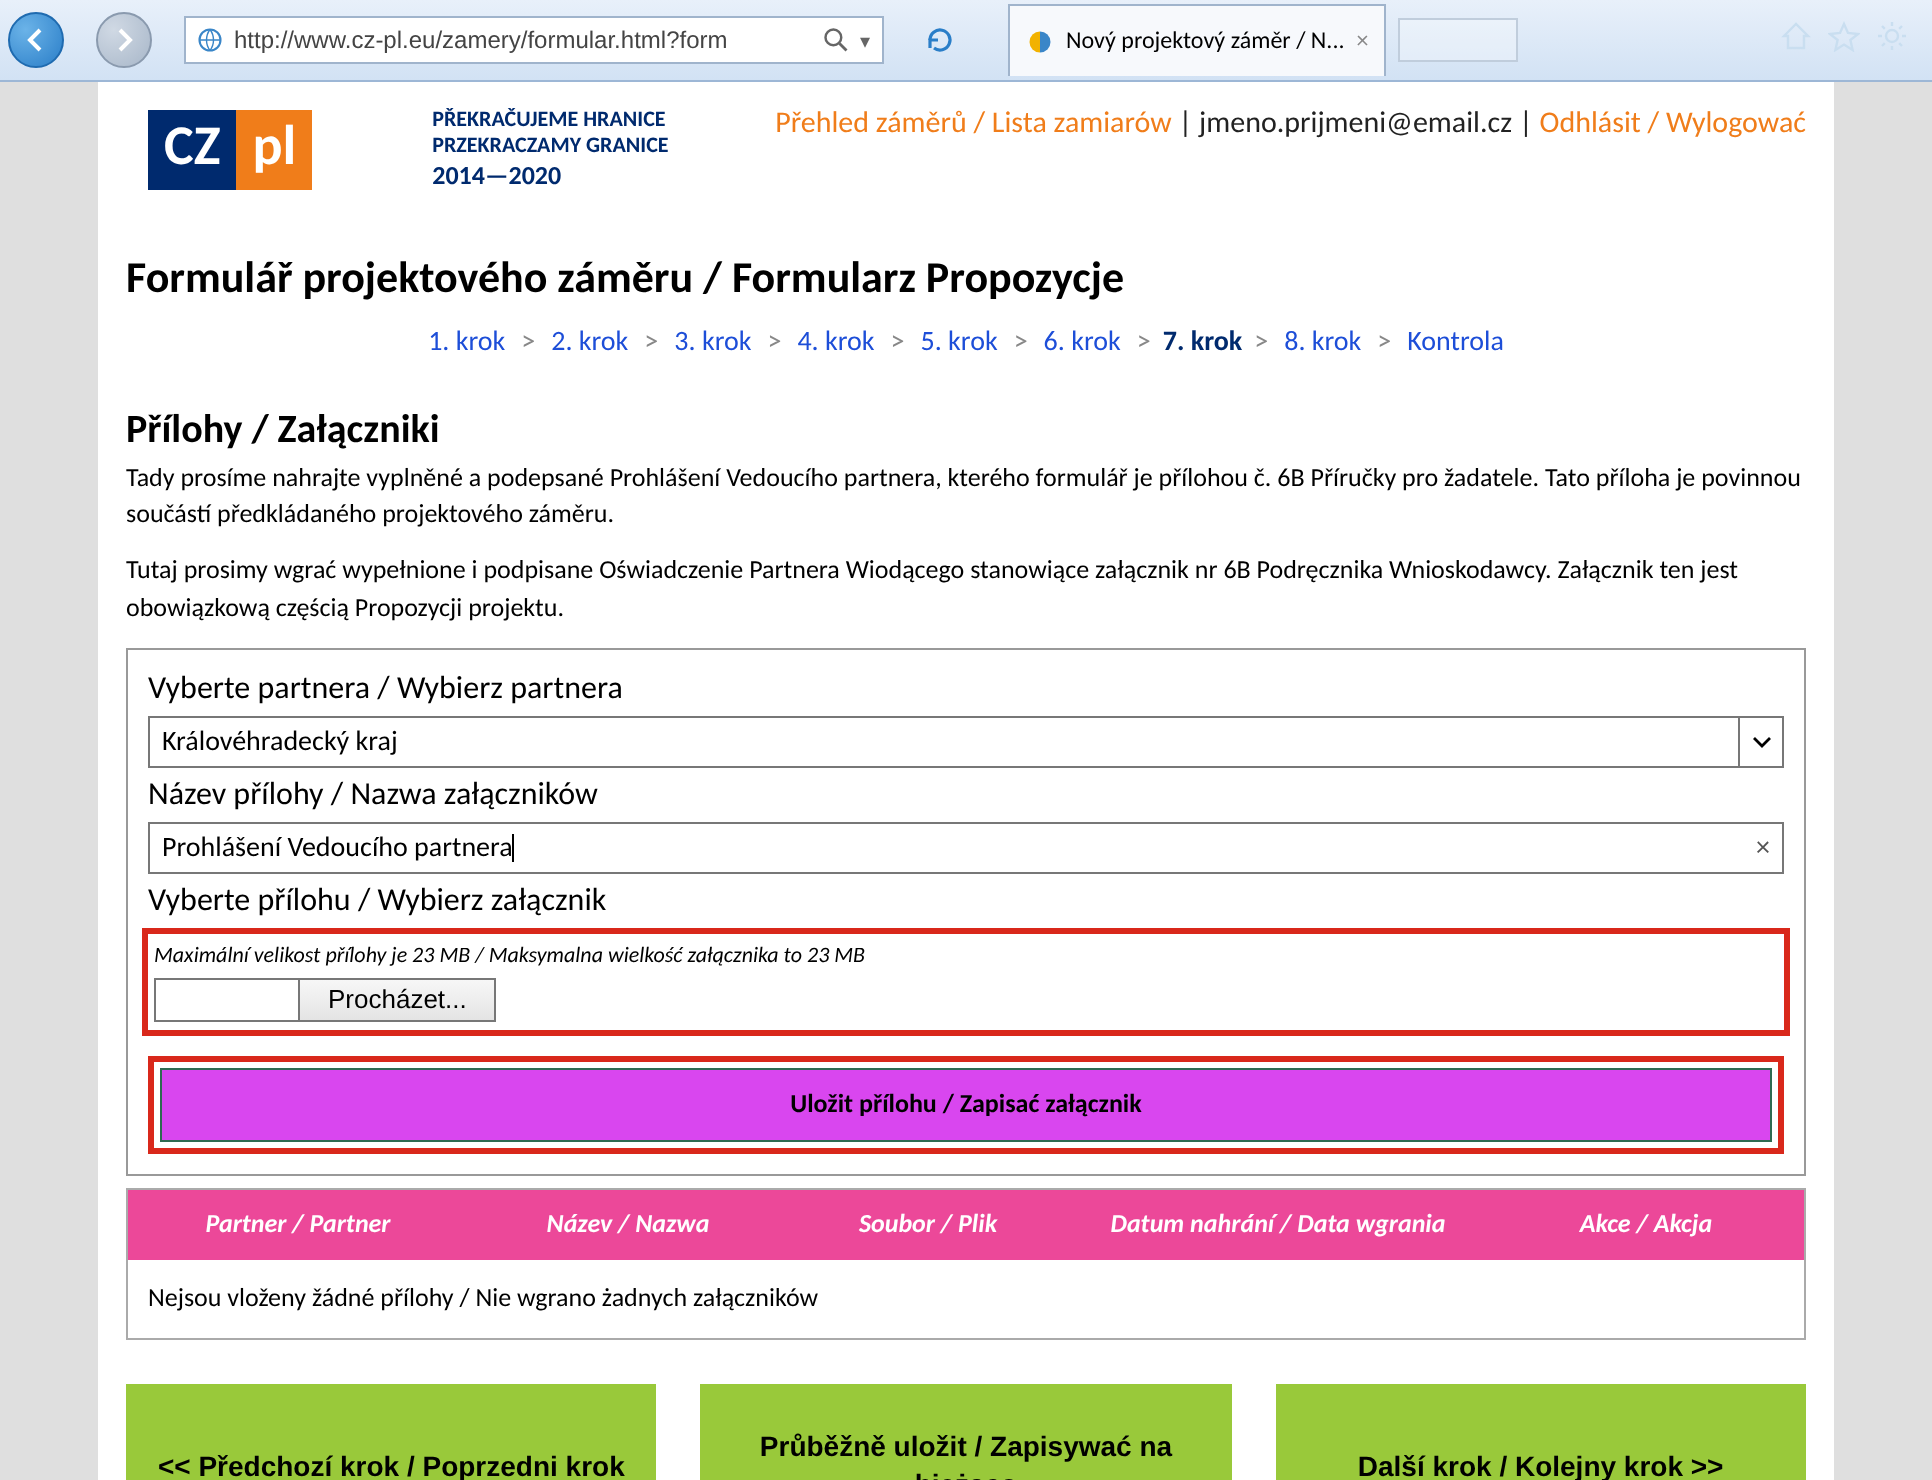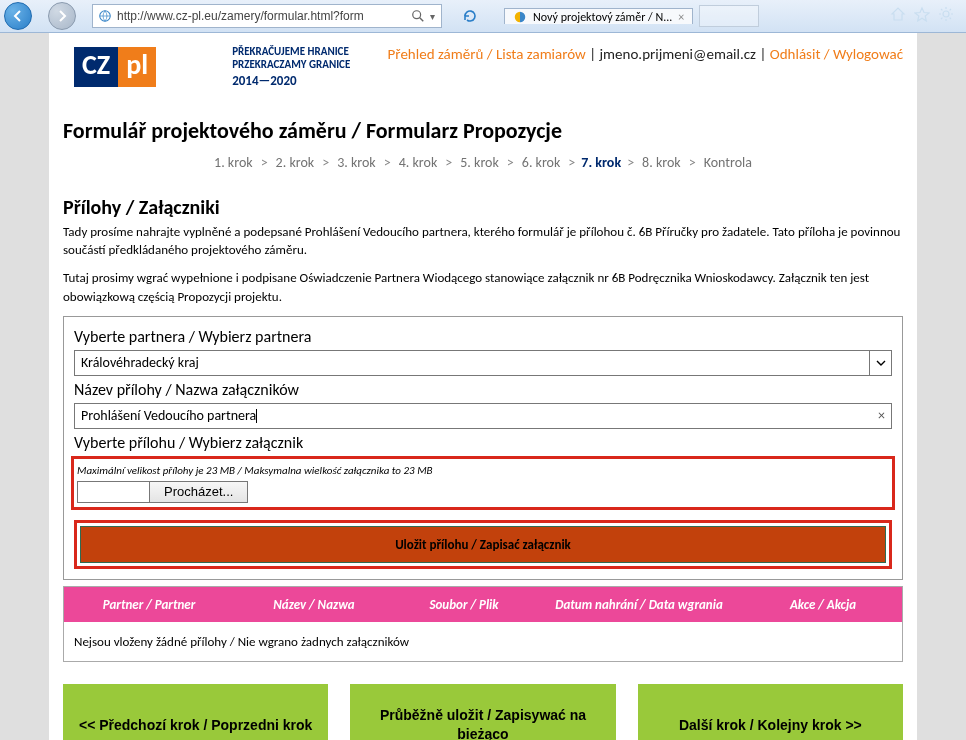--- a/index.html
+++ b/index.html
@@ -10,44 +10,44 @@
   .nav-bar { display: flex; align-items: center; padding: 2px 4px; gap: 16px; }
   .nav-btn { width: 28px; height: 28px; border-radius: 50%; display: flex; align-items: center; justify-content: center; font-size: 14px; color: #fff; }
   .nav-back { background: radial-gradient(circle at 30% 30%, #6bb3e8, #2a7ec8); border: 1px solid #1f6bb0; cursor: pointer; }
   .nav-fwd { background: radial-gradient(circle at 30% 30%, #d0d9e4, #a8b7c9); border: 1px solid #8a9aae; cursor: pointer; }
   .addr-bar { flex: 1; display: flex; align-items: center; background: #fff; border: 1px solid #a0b4cc; height: 24px; padding: 0 4px; max-width: 350px; }
   .addr-icon { width: 16px; height: 16px; margin-right: 4px; display: flex; align-items: center; justify-content: center; }
   .addr-text { flex: 1; font-size: 12px; color: #444; border: none; outline: none; }
   .search-btn { width: 20px; height: 20px; display: flex; align-items: center; justify-content: center; color: #555; cursor: pointer; }
   .refresh-btn { width: 20px; height: 20px; display: flex; align-items: center; justify-content: center; color: #2a7ec8; cursor: pointer; margin-left: 2px; }
   .tab-bar { display: flex; align-items: center; margin-left: 8px; }
-  .tab { background: #f7f9fc; border: 1px solid #a0b4cc; border-bottom: none; padding: 3px 8px; display: flex; align-items: center; gap: 6px; font-size: 12px; height: 16px; }
+  .tab { background: #f7f9fc; border: 1px solid #a0b4cc; border-bottom: none; padding: 3px 8px; display: flex; align-items: center; gap: 6px; font-size: 12px; height: 36px; }
   .tab-close { cursor: pointer; color: #888; }
   .tab-favicon { width: 14px; height: 14px; display: flex; align-items: center; justify-content: center; }
   .tab-ghost { width: 60px; height: 22px; border: 1px solid #c0cddc; margin-left: 6px; background: rgba(255,255,255,0.3); }
   .chrome-right { margin-left: auto; display: flex; gap: 8px; padding-right: 8px; color: #e0ebf6; }
   .chrome-right span { cursor: pointer; font-size: 14px; }
   
   
   .page { width: 868px; margin: 0 auto; background: #fff; padding: 12px 14px 40px; }
   .header-row { display: flex; align-items: flex-start; margin-bottom: 10px; }
-  .logo-block { display: flex; align-items: center; gap: 28px; padding-left: 11px; }
+  .logo-block { display: flex; align-items: center; gap: 12px; padding-left: 11px; }
   .logo { display: flex; }
   .logo-cz { background: #002a6e; color: #fff; font-weight: bold; font-size: 28px; padding: 4px 8px 8px; line-height: 1; }
   .logo-pl { background: #f07d1a; color: #fff; font-weight: bold; font-size: 28px; padding: 4px 8px 8px; line-height: 1; }
   .logo-text { font-size: 11px; font-weight: bold; color: #002a6e; line-height: 1.2; margin-left: 48px; }
   .logo-text .years { font-size: 13px; margin-top: 2px; }
   .header-links { margin-left: auto; text-align: right; font-size: 15px; }
   .header-links a { color: #f07d1a; text-decoration: none; cursor: pointer; }
   .header-links .sep, .header-links .email { color: #222; }
   
   h1.page-title { font-size: 22px; font-weight: bold; margin: 28px 0 10px; color: #000; }
   
   .steps { text-align: center; font-size: 14px; margin-bottom: 24px; }
-  .steps a { color: #737373; text-decoration: none; cursor: pointer; padding: 0 2px; }
+  .steps a { color: #1d4ed8; text-decoration: none; cursor: pointer; padding: 0 2px; }
   .steps .current { color: #002a6e; font-weight: bold; }
   .steps .sep { color: #888; padding: 0 6px; }
   
   h2.section-title { font-size: 20px; font-weight: bold; margin-bottom: 4px; }
   .intro { font-size: 13px; line-height: 1.4; margin-bottom: 10px; }
   
   .form-box { border: 1px solid #999; padding: 6px 10px 10px; }
   .form-label { font-size: 16px; margin: 4px 0 4px; }
   .select-wrap { position: relative; border: 1px solid #777; background: #fff; height: 26px; display: flex; align-items: center; padding: 0 26px 0 6px; font-size: 14px; }
   .select-wrap .dd { position: absolute; right: 0; top: 0; width: 22px; height: 100%; border-left: 1px solid #777; display: flex; align-items: center; justify-content: center; cursor: pointer; }
@@ -57,21 +57,21 @@
   .caret { display: inline-block; width: 0; border-left: 1px solid #000; height: 14px; margin-left: 0; animation: none; vertical-align: middle; }
   .hint { font-size: 11px; font-style: italic; margin-top: 2px; border-bottom: 2px solid #d9281b; padding-bottom: 1px; display: inline-block; }
   
   .browse-row { display: flex; border: 3px solid #d9281b; border-top: none; margin: -1px -3px 0 -3px; padding: 0; align-items: stretch; }
   .hint-wrap { border: 3px solid #d9281b; border-bottom: none; margin: 0 -3px; padding-left: 3px; padding-right: 0; }
   .hint-wrap .hint { border-bottom: none; text-align: right; }
   .browse-path { flex: 0 0 72px; border: 1px solid #777; border-right: none; height: 22px; margin: 4px 0 4px 3px; background: #fff; }
   .browse-btn { border: 1px solid #777; background: linear-gradient(to bottom, #f7f7f7, #e4e4e4); height: 22px; margin: 4px 3px 4px 0; padding: 0 14px; font-size: 13px; cursor: pointer; }
   
   .upload-red-box { border: 3px solid #d9281b; margin-top: 10px; padding: 3px; }
-  .upload-btn { width: 100%; background: #c2410c; color: #000; font-size: 13px; font-weight: bold; text-align: center; padding: 10px 0; border: 1px solid #2f6a52; cursor: pointer; }
+  .upload-btn { width: 100%; background: #d946ef; color: #000; font-size: 13px; font-weight: bold; text-align: center; padding: 10px 0; border: 1px solid #2f6a52; cursor: pointer; }
   
   .table-wrap { margin-top: 6px; border: 1px solid #aaa; }
   .table-head { background: #ec4899; color: #fff; display: flex; font-size: 13px; font-weight: bold; font-style: italic; }
   .table-head > div { padding: 10px 8px; text-align: center; }
   .col-partner { flex: 0 0 170px; }
   .col-name { flex: 0 0 160px; }
   .col-file { flex: 0 0 140px; }
   .col-date { flex: 0 0 210px; }
   .col-action { flex: 1; }
   .table-body { padding: 12px 10px; font-size: 13px; }

